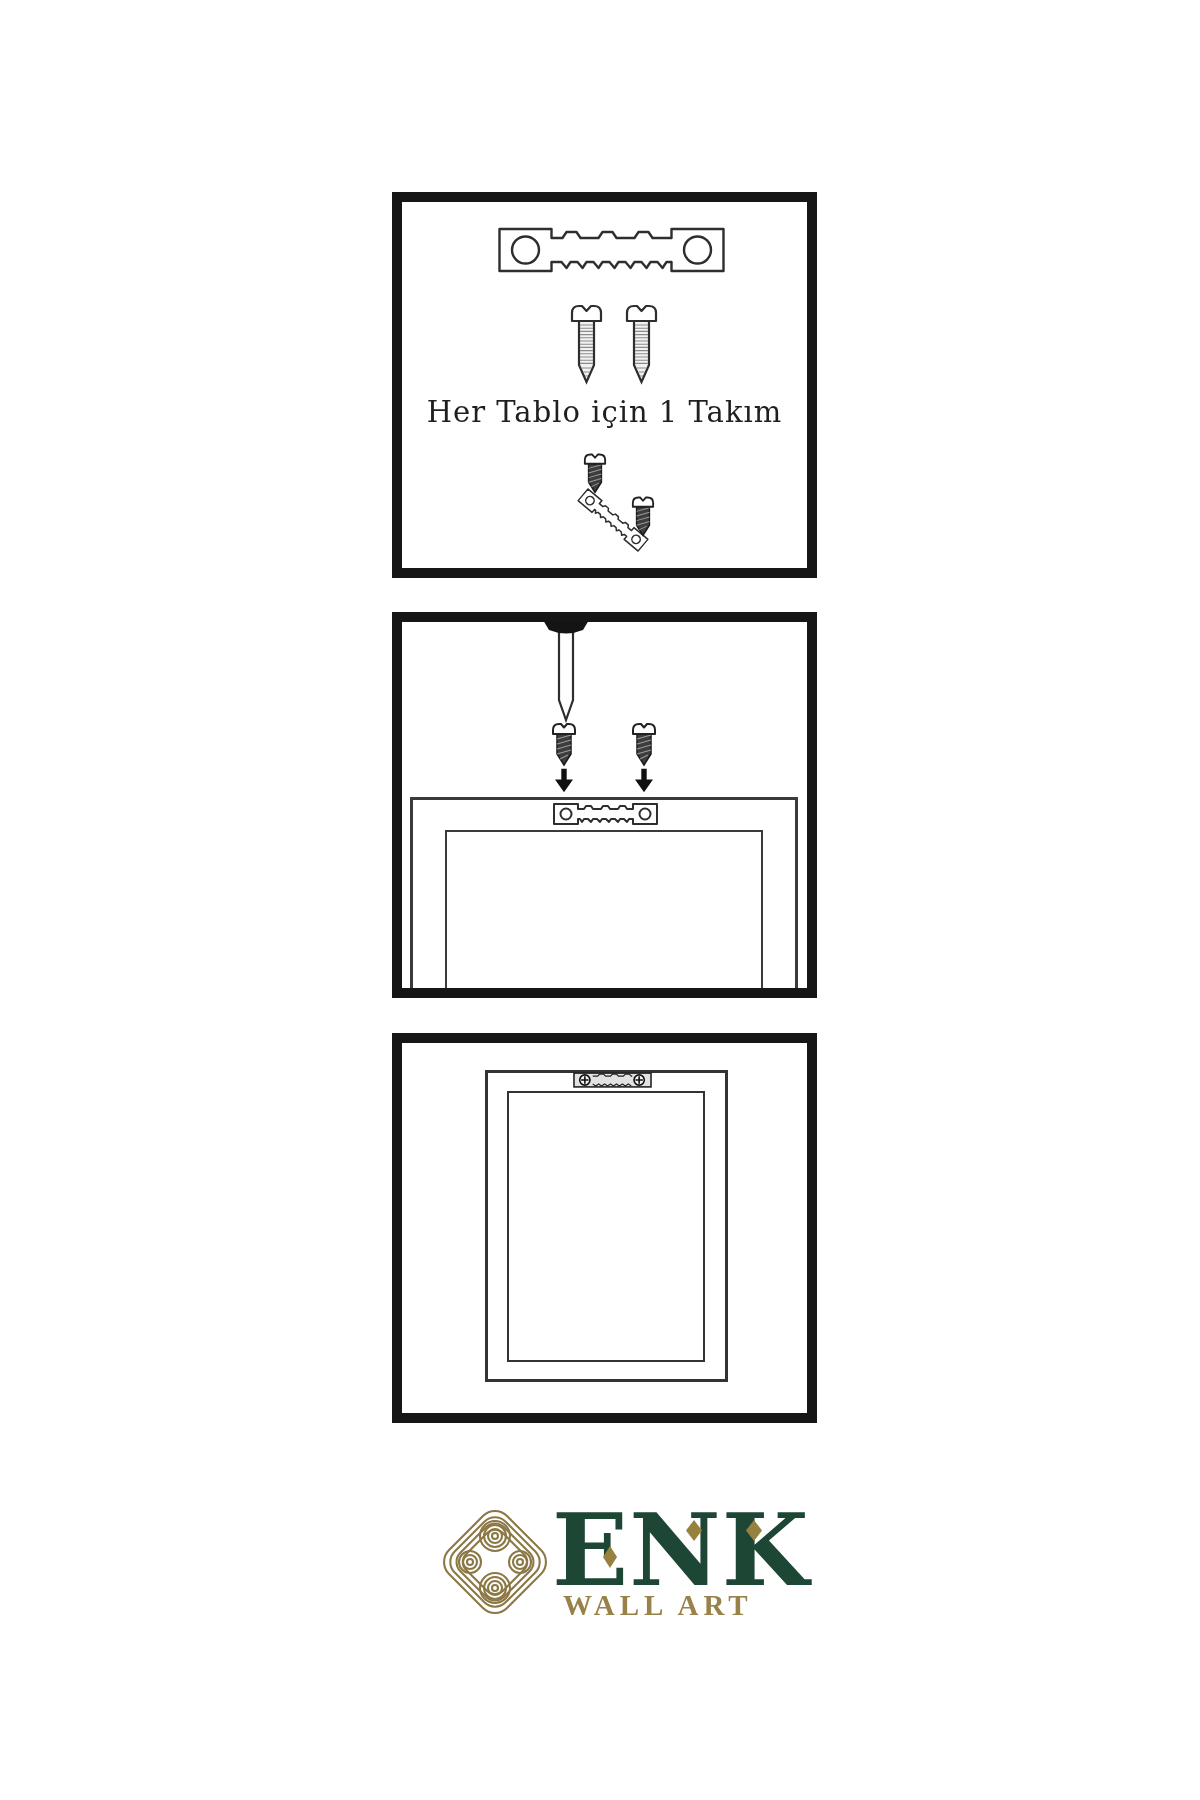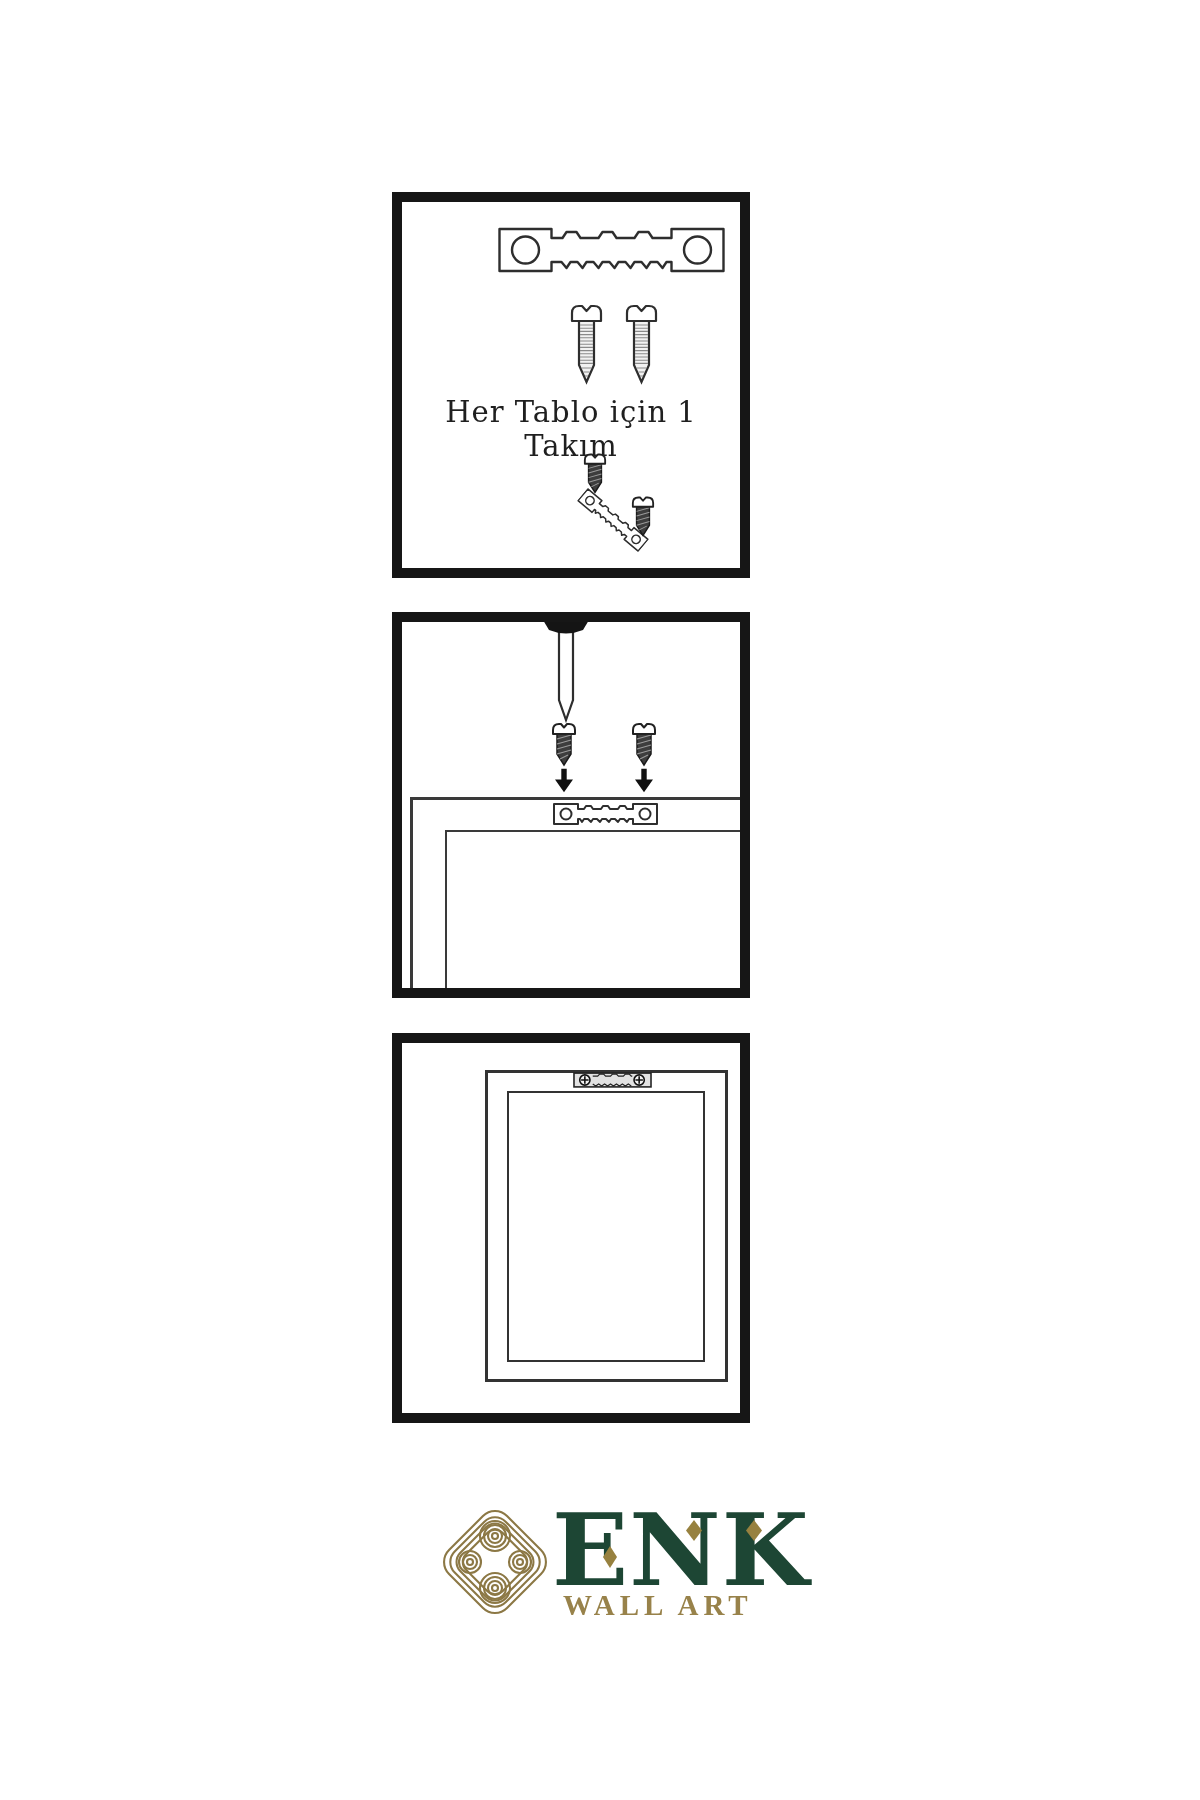--- a/index.html
+++ b/index.html
@@ -2,21 +2,21 @@
 <html><head>
 <meta charset="utf-8">
 <style>
   * { margin:0; padding:0; box-sizing:border-box; }
   html,body { background:#ffffff; }
   body {
     width:1200px; height:1800px; position:relative;
     font-family:"Liberation Sans", sans-serif; overflow:hidden;
   }
   .panel {
-    position:absolute; left:392px; width:358px; height:386px;
+    position:absolute; left:392px; width:425px; height:386px;
     border:10px solid #161616; background:#ffffff; overflow:hidden;
   }
   #panel-1 { top:192px; }
   #panel-2 { top:612px; }
   #panel-3 { top:1033px; height:390px; }
   .abs { position:absolute; }
 
   .caption {
     position:absolute; left:0; top:193px; width:100%;
     text-align:center; font-family:"DejaVu Serif", serif;

